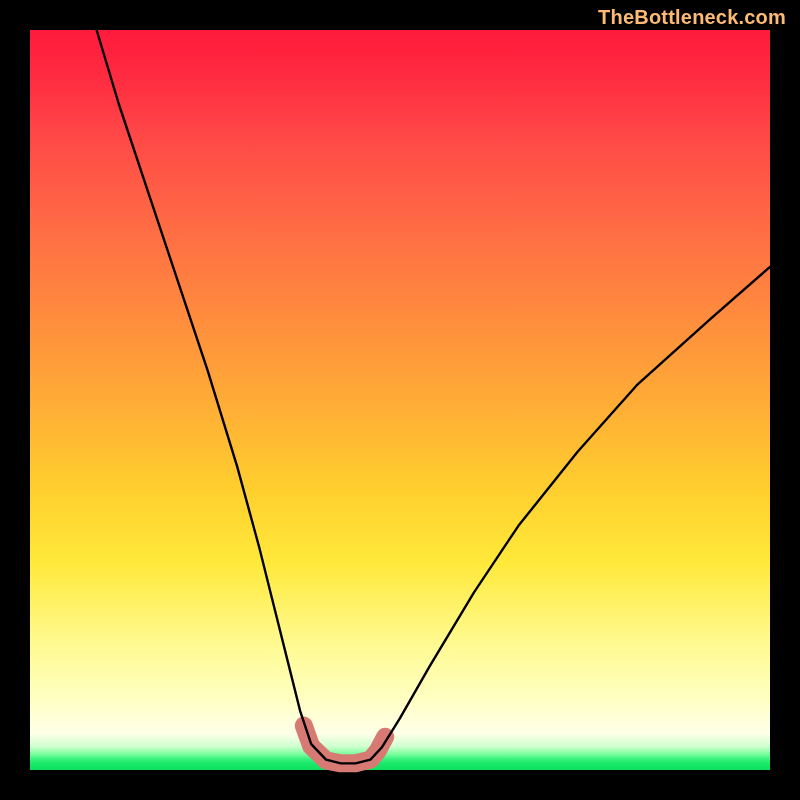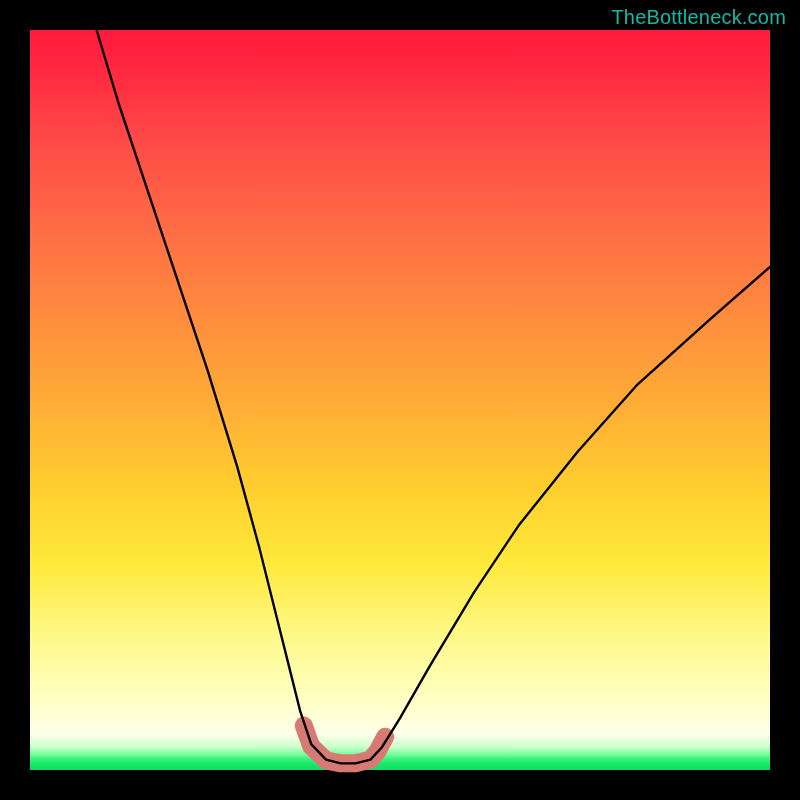--- a/index.html
+++ b/index.html
@@ -44,23 +44,23 @@
         #7effa0 97.8%,
         #34f07a 98.6%,
         #18e868 99.2%,
         #10e060 100%
       );
   }
   .watermark {
     position: absolute;
     top: 6px;
     right: 14px;
-    color: #14b8a6;
+    color: #fdba74;
     font-size: 20px;
-    font-weight: 400;
+    font-weight: 700;
     letter-spacing: 0.2px;
     user-select: none;
   }
   svg.curve {
     position: absolute;
     top: 0;
     left: 0;
     width: 740px;
     height: 740px;
     overflow: visible;

